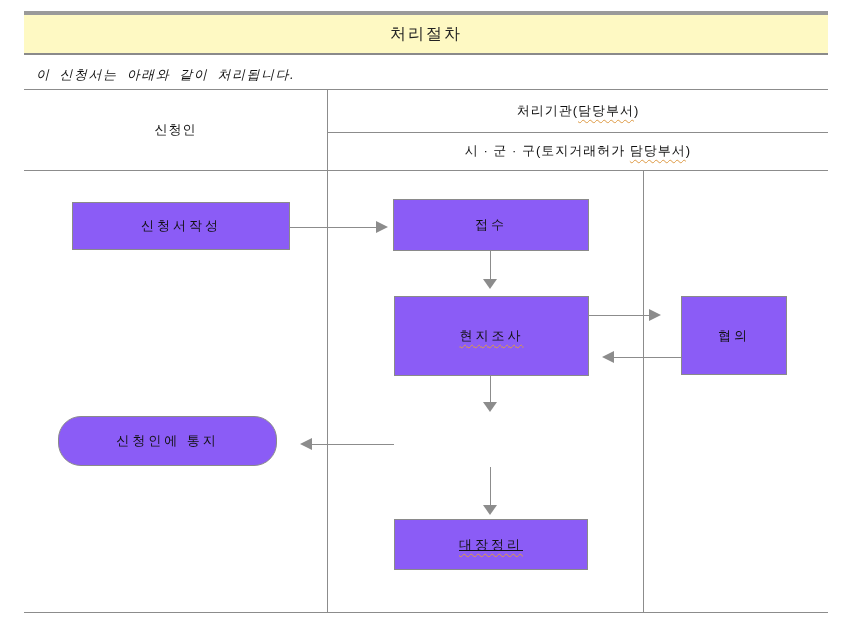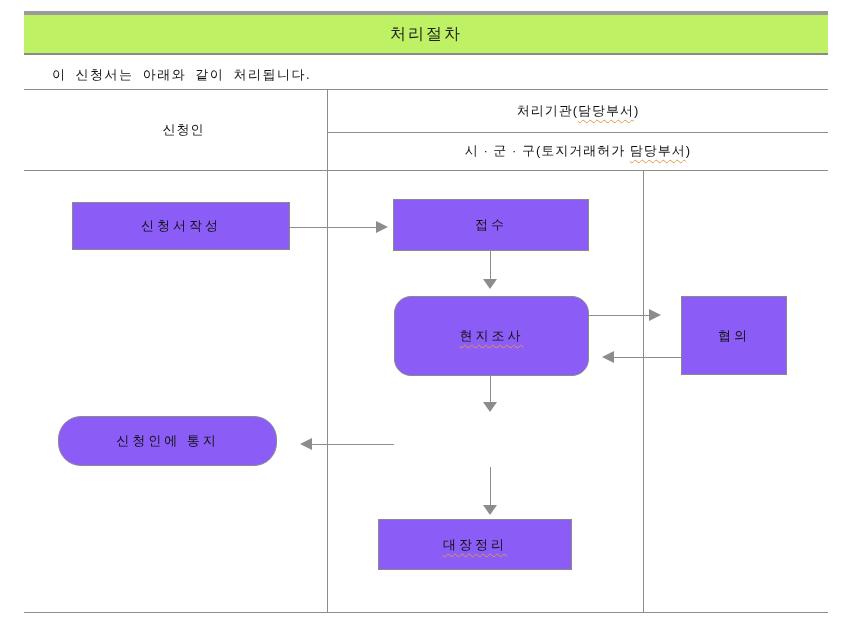--- a/index.html
+++ b/index.html
@@ -4,27 +4,27 @@
 <style>
   html,body{margin:0;padding:0;background:#ffffff;}
   #page{
     position:relative;width:854px;height:625px;background:#ffffff;
     font-family:"Liberation Sans","DejaVu Sans",sans-serif;
     color:#1a1a1a;overflow:hidden;
   }
   
   .title-bar{
     position:absolute;left:24px;top:11px;width:804px;height:38px;
-    background:#bef264;border-top:4px solid #9a9a9a;border-bottom:2px solid #8a8a8a;
+    background:#fef9c3;border-top:4px solid #9a9a9a;border-bottom:2px solid #8a8a8a;
     display:flex;align-items:center;justify-content:center;
     font-size:16px;letter-spacing:2px;color:#222;
   }
   .intro{
-    position:absolute;left:52px;top:66px;font-size:13px;letter-spacing:1.5px;
-    word-spacing:4px;color:#111;
+    position:absolute;left:36px;top:66px;font-size:13px;letter-spacing:1.5px;
+    word-spacing:4px;color:#111;font-style:italic;
   }
   
   .hline{position:absolute;height:1px;background:#8c8c8c;}
   .vline{position:absolute;width:1px;background:#8c8c8c;}
   
   .cell{
     position:absolute;display:flex;align-items:center;justify-content:center;
     font-size:13px;letter-spacing:1px;color:#111;
   }
   
@@ -60,46 +60,46 @@
 
   <div class="intro">이 신청서는 아래와 같이 처리됩니다.</div>
 
   <div class="hline" style="left:24px;top:89px;width:804px;"></div>
   <div class="hline" style="left:328px;top:132px;width:500px;"></div>
   <div class="hline" style="left:24px;top:170px;width:804px;"></div>
   <div class="hline" style="left:24px;top:612px;width:804px;"></div>
   <div class="vline" style="left:327px;top:89px;height:523px;"></div>
   <div class="vline" style="left:643px;top:170px;height:442px;"></div>
 
-  <div class="cell" style="left:32px;top:89px;width:303px;height:81px;justify-content:center;">
+  <div class="cell" style="left:24px;top:89px;width:303px;height:81px;justify-content:center;">
     <span>신청인</span>
   </div>
   <div class="cell" style="left:328px;top:132px;width:500px;height:38px;">
     <span><span>시 · 군 · 구(토지거래허가 </span><span class="wavy">담당부서</span><span>)</span></span>
   </div>
   <div class="cell" style="left:328px;top:89px;width:500px;height:43px;">
     <span><span>처리기관(</span><span class="wavy">담당부서</span><span>)</span></span>
   </div>
 
   <div class="fbox" style="left:72px;top:202px;width:218px;height:48px;">
     <span>신청서작성</span>
   </div>
   <div class="fbox" style="left:393px;top:199px;width:196px;height:52px;align-items:center;">
     <span>접수</span>
   </div>
-  <div class="fbox" style="left:394px;top:296px;width:195px;height:80px;border-radius:17px;">
+  <div class="fbox" style="left:394px;top:296px;width:195px;height:80px;">
     <span class="wavy">현지조사</span>
   </div>
   <div class="fbox" style="left:681px;top:296px;width:106px;height:79px;">
     <span>협의</span>
   </div>
   <div class="fbox" style="left:58px;top:416px;width:219px;height:50px;border-radius:23px;">
     <span>신청인에 통지</span>
   </div>
-  <div class="fbox" style="left:378px;top:519px;width:194px;height:51px;">
+  <div class="fbox" style="left:394px;top:519px;width:194px;height:51px;text-decoration:underline;">
     <span class="wavy">대장정리</span>
   </div>
 
   <div class="cline-h" style="left:290px;top:227px;width:86px;"></div>
   <div class="ah ah-right" style="left:376px;top:221px;"></div>
 
   <div class="cline-v" style="left:490px;top:251px;height:28px;"></div>
   <div class="ah ah-down" style="left:483px;top:279px;"></div>
 
   <div class="cline-h" style="left:589px;top:315px;width:60px;"></div>

